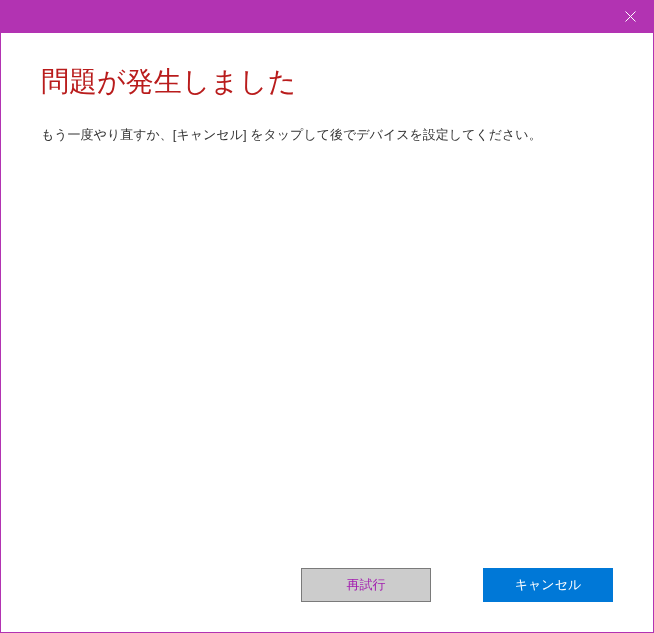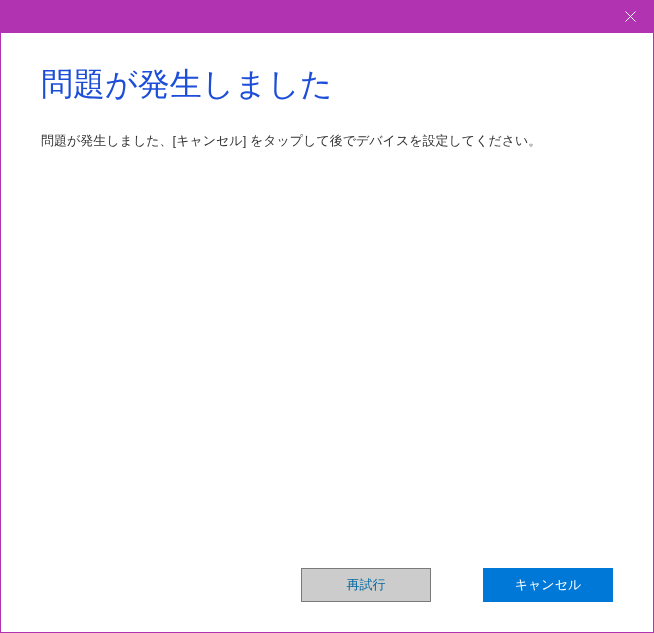--- a/index.html
+++ b/index.html
@@ -42,22 +42,22 @@
       width: 11px;
       height: 11px;
     }
     .content {
       flex: 1;
       padding: 30px 40px 20px 40px;
       display: flex;
       flex-direction: column;
     }
     .heading {
-      color: #1d4ed8;
-      font-size: 32px;
+      color: #b91c1c;
+      font-size: 28px;
       font-weight: 400;
       margin-bottom: 24px;
     }
     .message {
       color: #333;
       font-size: 13px;
       line-height: 1.5;
     }
     .spacer {
       flex: 1;
@@ -72,21 +72,21 @@
       min-width: 130px;
       height: 34px;
       font-size: 13px;
       font-family: inherit;
       border: none;
       cursor: pointer;
       padding: 0 20px;
     }
     .btn-secondary {
       background: #ccc;
-      color: #0369a1;
+      color: #a21caf;
       border: 1px solid #7a7a7a;
     }
     .btn-primary {
       background: #0078d7;
       color: #fff;
       margin-left: 44px;
     }
   </style>
 </head>
 <body>
@@ -97,20 +97,20 @@
       <span>
         <svg viewBox="0 0 11 11">
           <line x1="0.5" y1="0.5" x2="10.5" y2="10.5" stroke="white" stroke-width="1"></line>
           <line x1="10.5" y1="0.5" x2="0.5" y2="10.5" stroke="white" stroke-width="1"></line>
         </svg>
       </span>
     </div>
   </div>
   <div class="content">
     <h1 class="heading">問題が発生しました</h1>
-    <p class="message">問題が発生しました、[キャンセル] をタップして後でデバイスを設定してください。</p>
+    <p class="message">もう一度やり直すか、[キャンセル] をタップして後でデバイスを設定してください。</p>
     <div class="spacer"></div>
     <div class="button-row">
       <button class="btn btn-secondary">再試行</button>
       <button class="btn btn-primary">キャンセル</button>
     </div>
   </div>
 </div>
 
 </body></html>

